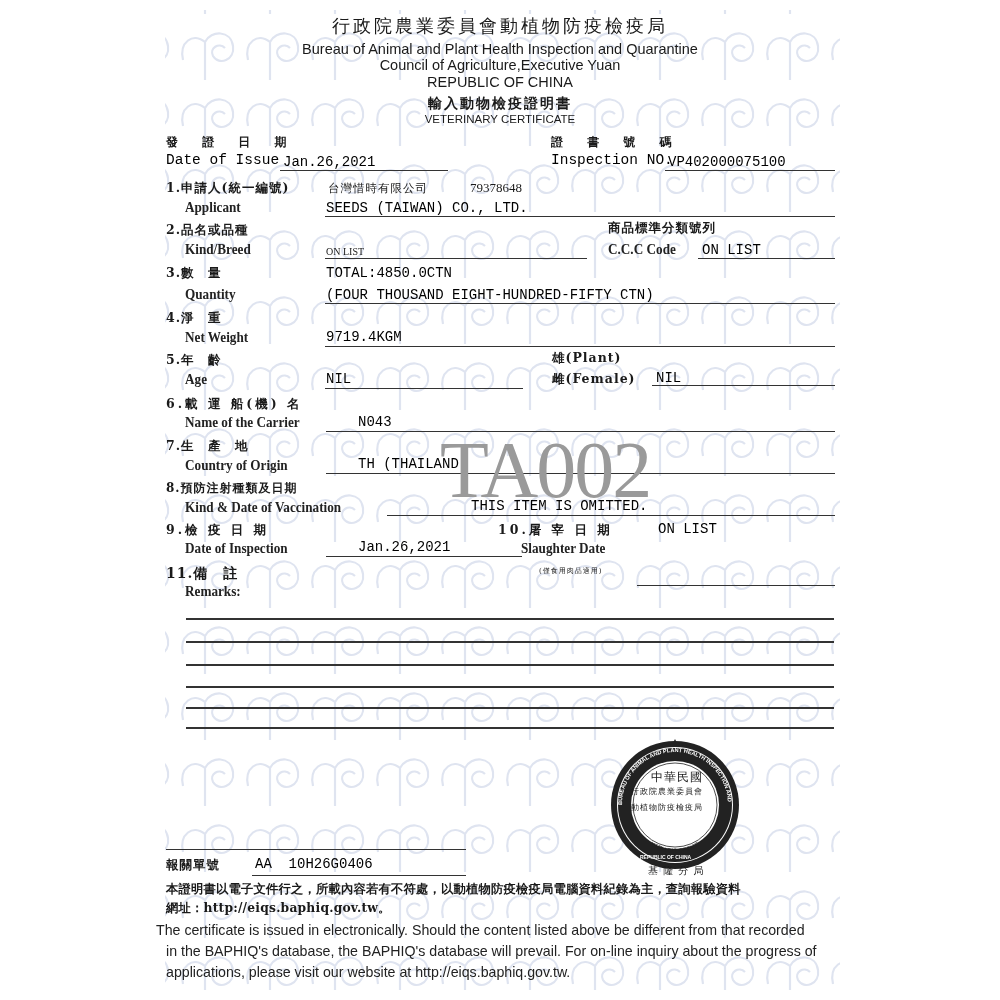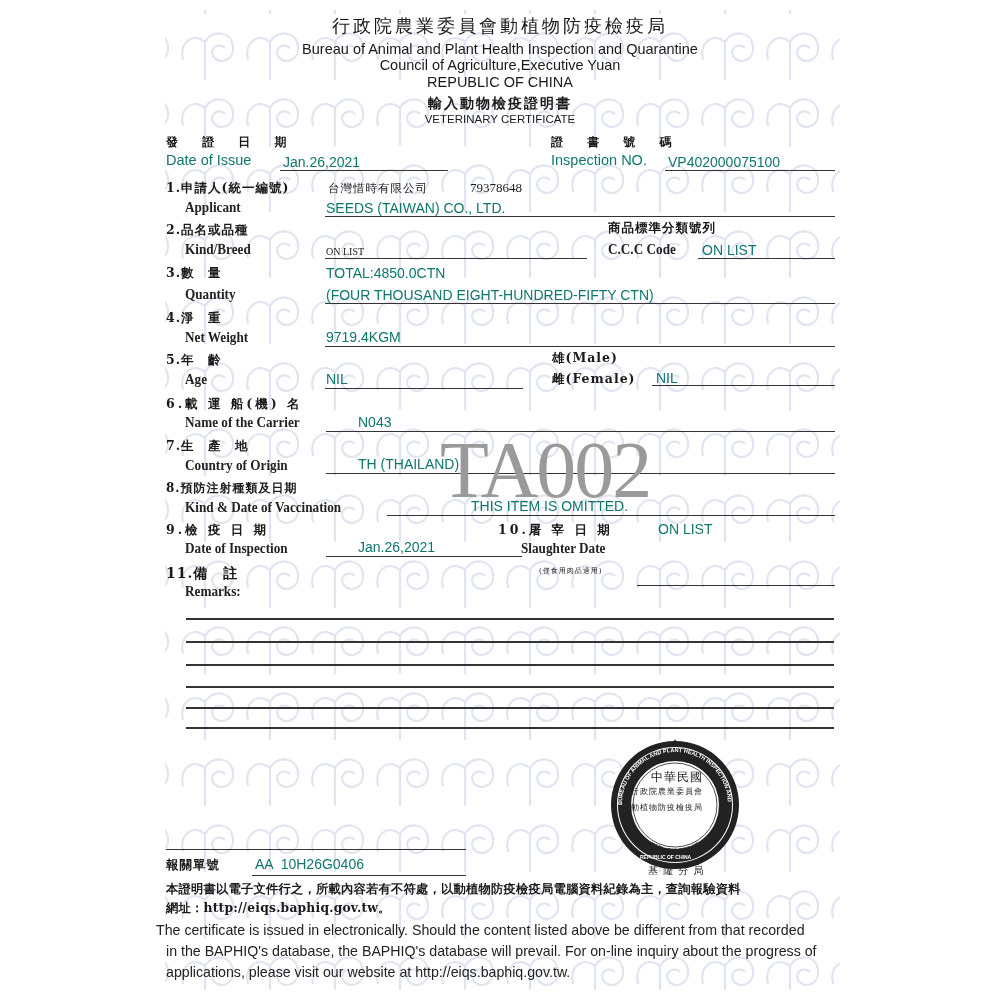--- a/index.html
+++ b/index.html
@@ -4,21 +4,21 @@
 <style>
   html, body { margin: 0; padding: 0; }
   body {
     width: 1000px; height: 1000px; background: #ffffff; position: relative; overflow: hidden;
     font-family: "Liberation Sans", sans-serif; color: #1a1a1a;
   }
   .wm { position: absolute; inset: 0; z-index: 0; pointer-events: none; }
   .abs { position: absolute; z-index: 2; white-space: nowrap; }
   .zh { font-family: "DejaVu Serif", serif; font-weight: bold; font-size: 12px; letter-spacing: 1px; }
   .lbl { font-family: "Liberation Serif", serif; font-weight: bold; font-size: 15px; color: #222; transform: scaleX(0.88); transform-origin: left center; }
-  .val { font-family: Liberation Sans, sans-serif; font-size: 14px; color: #0f766e; }
+  .val { font-family: Liberation Mono, monospace; font-size: 14px; color: #000000; }
   .line { position: absolute; height: 0; border-top: 1.5px solid #333; z-index: 2; }
   .hdr { position: absolute; left: 0; width: 1000px; text-align: center; z-index: 2; }
   .stamp { position: absolute; left: 440px; top: 430px; font-family: "Liberation Serif", serif; font-size: 80px; color: #9a9a9a; letter-spacing: -2px; z-index: 3; line-height: 1; }
   .foot { font-size: 14.2px; color: #222; line-height: 22px; }
 </style>
 </head>
 <body>
 
 <svg class="wm" width="1000" height="1000">
   <defs>
@@ -67,21 +67,21 @@
 <div class="abs lbl" style="left:185px;top:286px;">Quantity</div>
 <div class="abs val" style="left:326px;top:287px;">(FOUR THOUSAND EIGHT-HUNDRED-FIFTY CTN)</div>
 <div class="line" style="left:325px;top:303px;width:510px;"></div>
 
 <div class="abs zh" style="left:166px;top:310px;font-size:12.5px;">4.淨　重</div>
 <div class="abs lbl" style="left:185px;top:329px;">Net Weight</div>
 <div class="abs val" style="left:326px;top:329px;">9719.4KGM</div>
 <div class="line" style="left:325px;top:346px;width:510px;"></div>
 
 <div class="abs zh" style="left:166px;top:352px;font-size:12.5px;">5.年　齡</div>
-<div class="abs zh" style="left:552px;top:350px;font-size:12.5px;">雄(Male)</div>
+<div class="abs zh" style="left:552px;top:350px;font-size:12.5px;">雄(Plant)</div>
 <div class="abs lbl" style="left:185px;top:371px;">Age</div>
 <div class="abs val" style="left:326px;top:371px;">NIL</div>
 <div class="line" style="left:325px;top:388px;width:198px;"></div>
 <div class="abs zh" style="left:552px;top:371px;font-size:12.5px;">雌(Female)</div>
 <div class="abs val" style="left:656px;top:370px;">NIL</div>
 <div class="line" style="left:652px;top:385px;width:183px;"></div>
 
 <div class="abs zh" style="left:166px;top:396px;font-size:12.5px;letter-spacing:3px;">6.載 運 船(機) 名</div>
 <div class="abs lbl" style="left:185px;top:414px;">Name of the Carrier</div>
 <div class="abs val" style="left:358px;top:414px;">N043</div>

